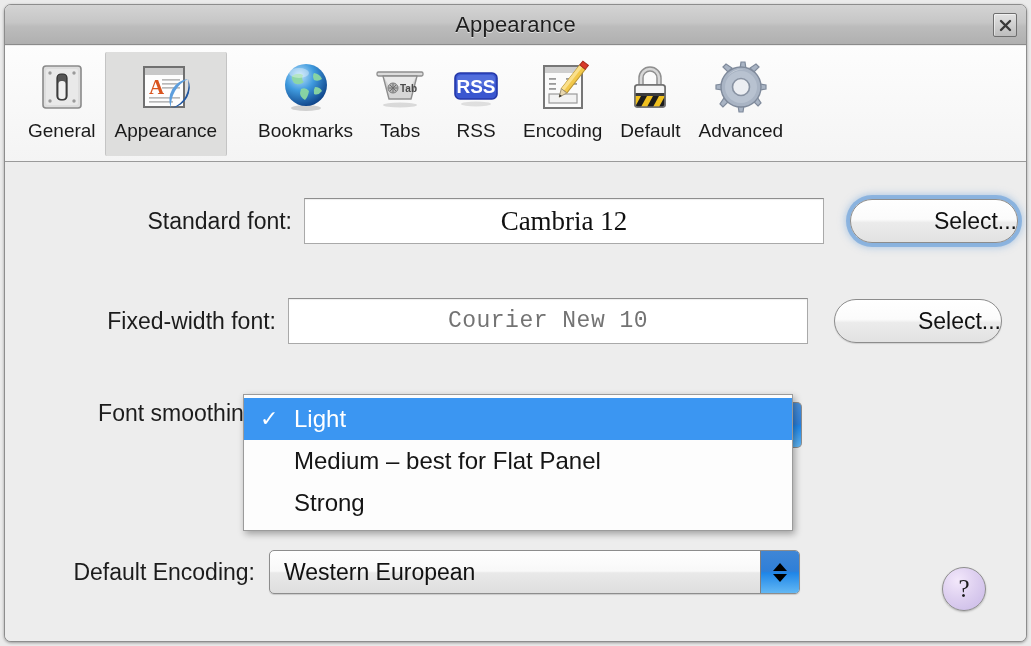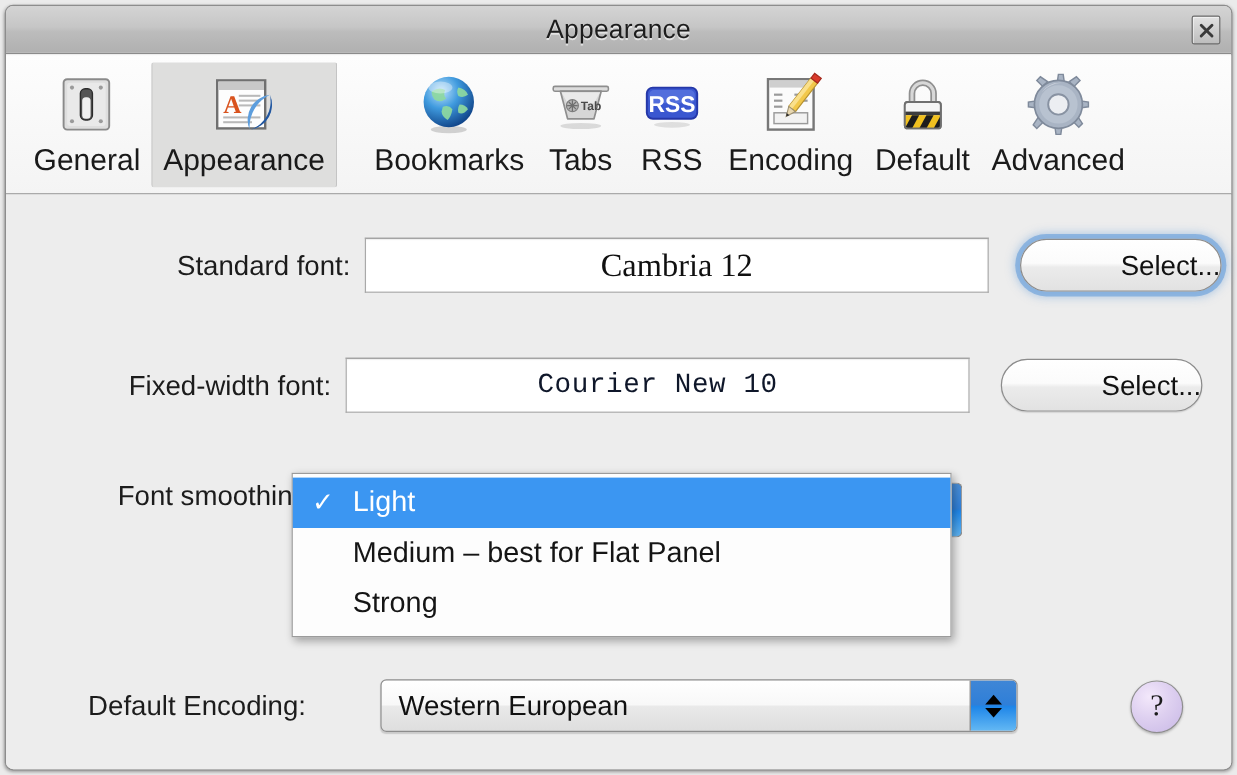--- a/index.html
+++ b/index.html
@@ -108,21 +108,21 @@
     border-right: 1px solid #c4c4c4;
   }
   .tb-glyph {
     height: 58px;
     display: flex;
     align-items: center;
     justify-content: center;
   }
   .tb-label {
     margin-top: 4px;
-    font-size: 25px;
+    font-size: 19px;
     color: #1a1a1a;
     white-space: nowrap;
     font-family: "Liberation Sans", sans-serif;
   }
   .tb-gap { width: 22px; }
 
   
   .content {
     position: absolute;
     left: 0;
@@ -160,21 +160,21 @@
     box-shadow: 0 1px 1px rgba(0,0,0,.07) inset;
   }
   .tf-serif {
     font-family: "Liberation Serif", serif;
     font-size: 27px;
     color: #101010;
   }
   .tf-mono {
     font-family: "Liberation Mono", monospace;
     font-size: 23px;
-    color: #0f172a;
+    color: #737373;
     letter-spacing: .5px;
   }
 
   
   .pushbtn {
     position: relative;
     box-sizing: border-box;
     width: 168px;
     height: 44px;
     border-radius: 22px;
@@ -519,21 +519,21 @@
         <div class="menu-item">
           <span class="menu-check empty">✓</span>
           <span>Medium – best for Flat Panel</span>
         </div>
         <div class="menu-item">
           <span class="menu-check empty">✓</span>
           <span>Strong</span>
         </div>
       </div>
 
-      <div class="row" style="left:0; top:404px; width:100%;gap:48px;">
+      <div class="row" style="left:0; top:388px; width:100%;">
         <div class="row-label" style="width:250px;">Default Encoding:</div>
         <div class="popupbtn" style="margin-left:14px; width:531px;">
           <span class="popup-value">Western European</span>
           <span class="popup-stepper">
             <span class="arr-up"></span>
             <span class="arr-dn"></span>
           </span>
         </div>
       </div>
 

